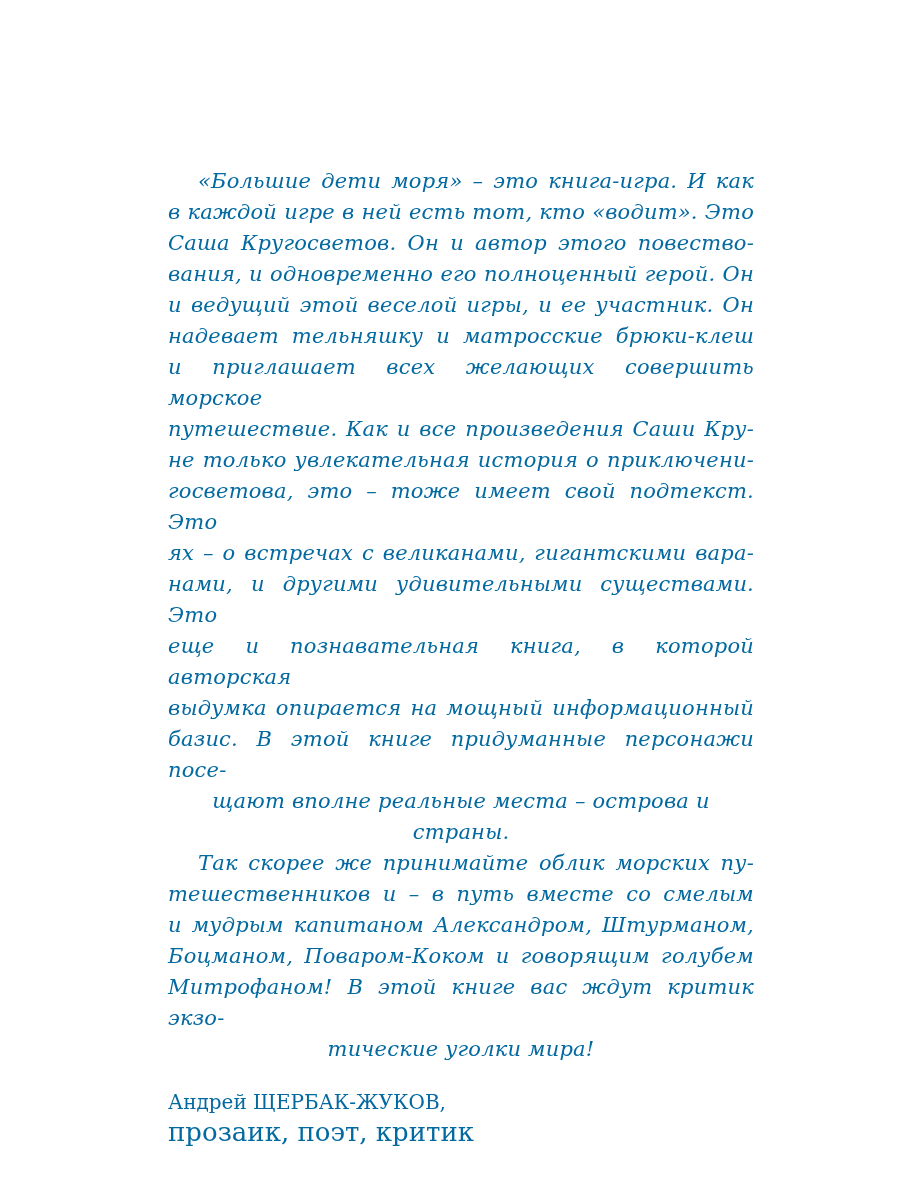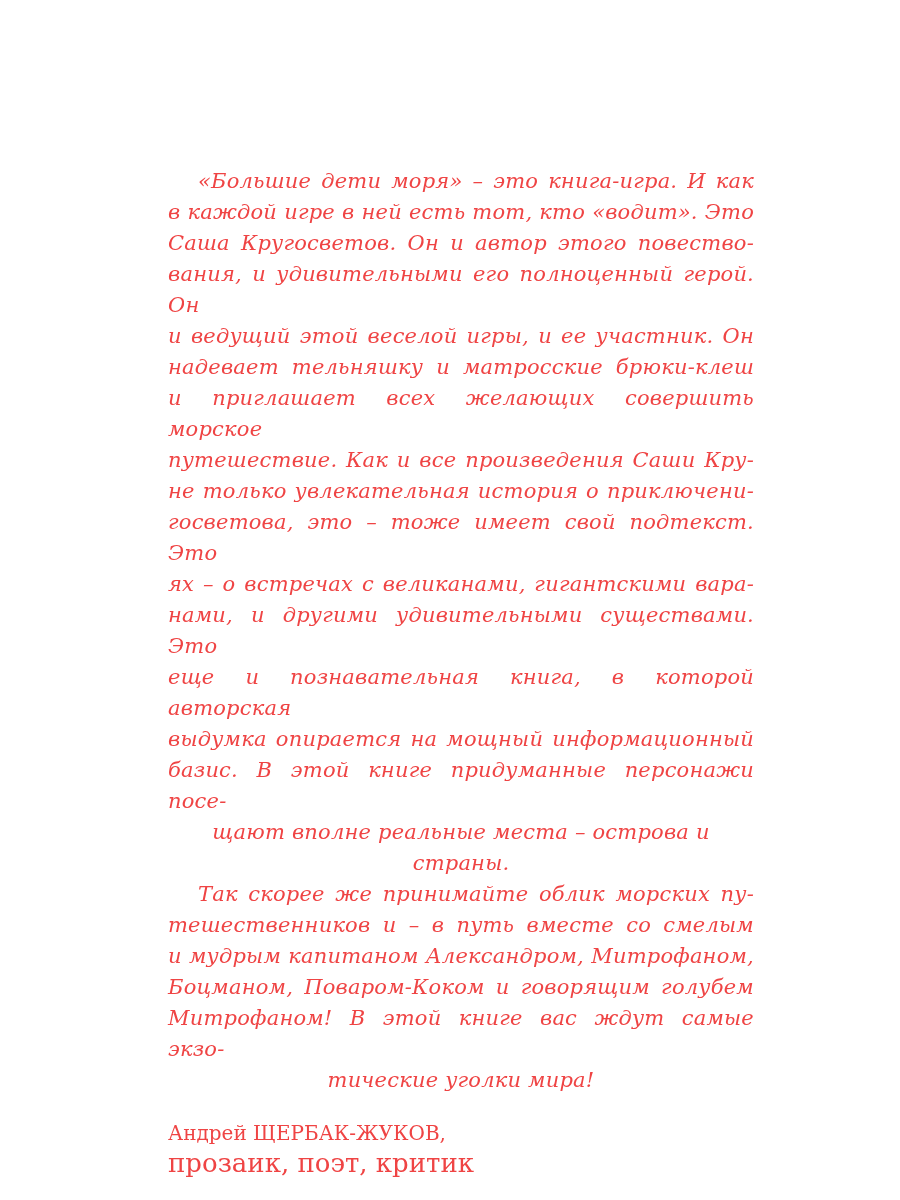--- a/index.html
+++ b/index.html
@@ -7,21 +7,21 @@
     padding: 0;
     background: #ffffff;
   }
   .page {
     position: relative;
     width: 900px;
     height: 1200px;
     background: #ffffff;
     overflow: hidden;
     font-family: "DejaVu Serif", serif;
-    color: #ef4444;
+    color: #0369a1;
   }
   .text-block {
     position: absolute;
     left: 168px;
     top: 166px;
     width: 586px;
   }
   .paragraph {
     margin: 0;
     padding: 0;
@@ -57,40 +57,40 @@
 </head>
 <body>
 
 <div class="page">
   <div class="text-block">
 
     <div class="paragraph">
         <div class="line indent justified">«Большие дети моря» – это книга-игра. И как</div>
         <div class="line justified">в каждой игре в ней есть тот, кто «водит». Это</div>
         <div class="line justified">Саша Кругосветов. Он и автор этого повество-</div>
-        <div class="line justified">вания, и удивительными его полноценный герой. Он</div>
+        <div class="line justified">вания, и одновременно его полноценный герой. Он</div>
         <div class="line justified">и ведущий этой веселой игры, и ее участник. Он</div>
         <div class="line justified">надевает тельняшку и матросские брюки-клеш</div>
         <div class="line justified">и приглашает всех желающих совершить морское</div>
         <div class="line justified">путешествие. Как и все произведения Саши Кру-</div>
         <div class="line justified">не только увлекательная история о приключени-</div>
         <div class="line justified">госветова, это – тоже имеет свой подтекст. Это</div>
         <div class="line justified">ях – о встречах с великанами, гигантскими вара-</div>
         <div class="line justified">нами, и другими удивительными существами. Это</div>
         <div class="line justified">еще и познавательная книга, в которой авторская</div>
         <div class="line justified">выдумка опирается на мощный информационный</div>
         <div class="line justified">базис. В этой книге придуманные персонажи посе-</div>
         <div class="line">щают вполне реальные места – острова и страны.</div>
       </div>
       <div class="paragraph">
         <div class="line indent justified">Так скорее же принимайте облик морских пу-</div>
         <div class="line justified">тешественников и – в путь вместе со смелым</div>
-        <div class="line justified">и мудрым капитаном Александром, Митрофаном,</div>
+        <div class="line justified">и мудрым капитаном Александром, Штурманом,</div>
         <div class="line justified">Боцманом, Поваром-Коком и говорящим голубем</div>
-        <div class="line justified">Митрофаном! В этой книге вас ждут самые экзо-</div>
+        <div class="line justified">Митрофаном! В этой книге вас ждут критик экзо-</div>
         <div class="line">тические уголки мира!</div>
       </div>
       <div class="attribution">
       <div class="attr-name">Андрей ЩЕРБАК-ЖУКОВ,</div>
       <div class="attr-role">прозаик, поэт, критик</div>
     </div>
   </div>
 </div>
 
 </body></html>

